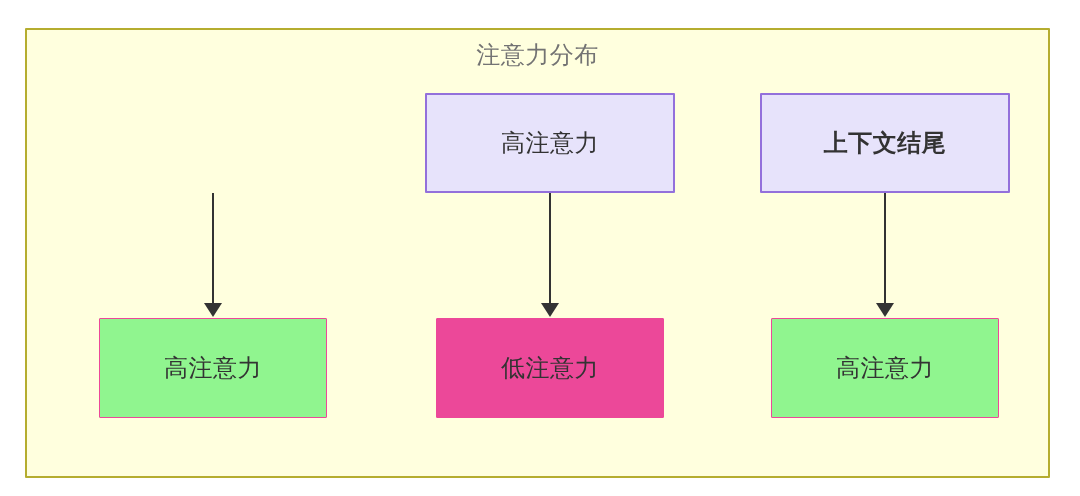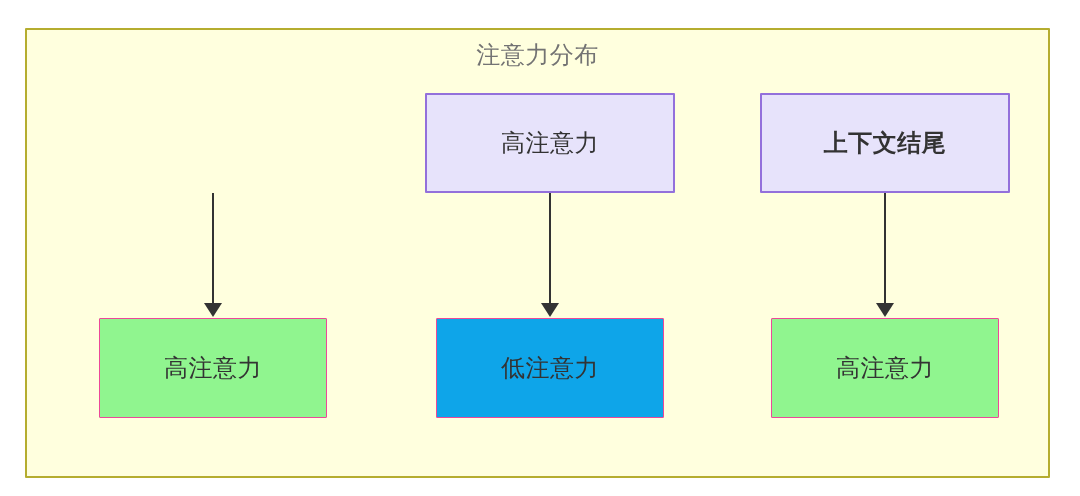--- a/index.html
+++ b/index.html
@@ -71,21 +71,21 @@
   }
 
   .node.result {
     width: 228px;
     height: 100px;
     border: 1px solid #ec4899;
     border-radius: 1px;
   }
 
   .node.result.high { background: #90f58f; }
-  .node.result.low  { background: #0ea5e9; }
+  .node.result.low  { background: #ec4899; }
 
   
   .col1.source { left: 88px;  }
   .col2.source { left: 425px; }
   .col3.source { left: 760px; font-weight: bold; }
 
   .col1.result { left: 99px;  }
   .col2.result { left: 436px; }
   .col3.result { left: 771px; }
 

